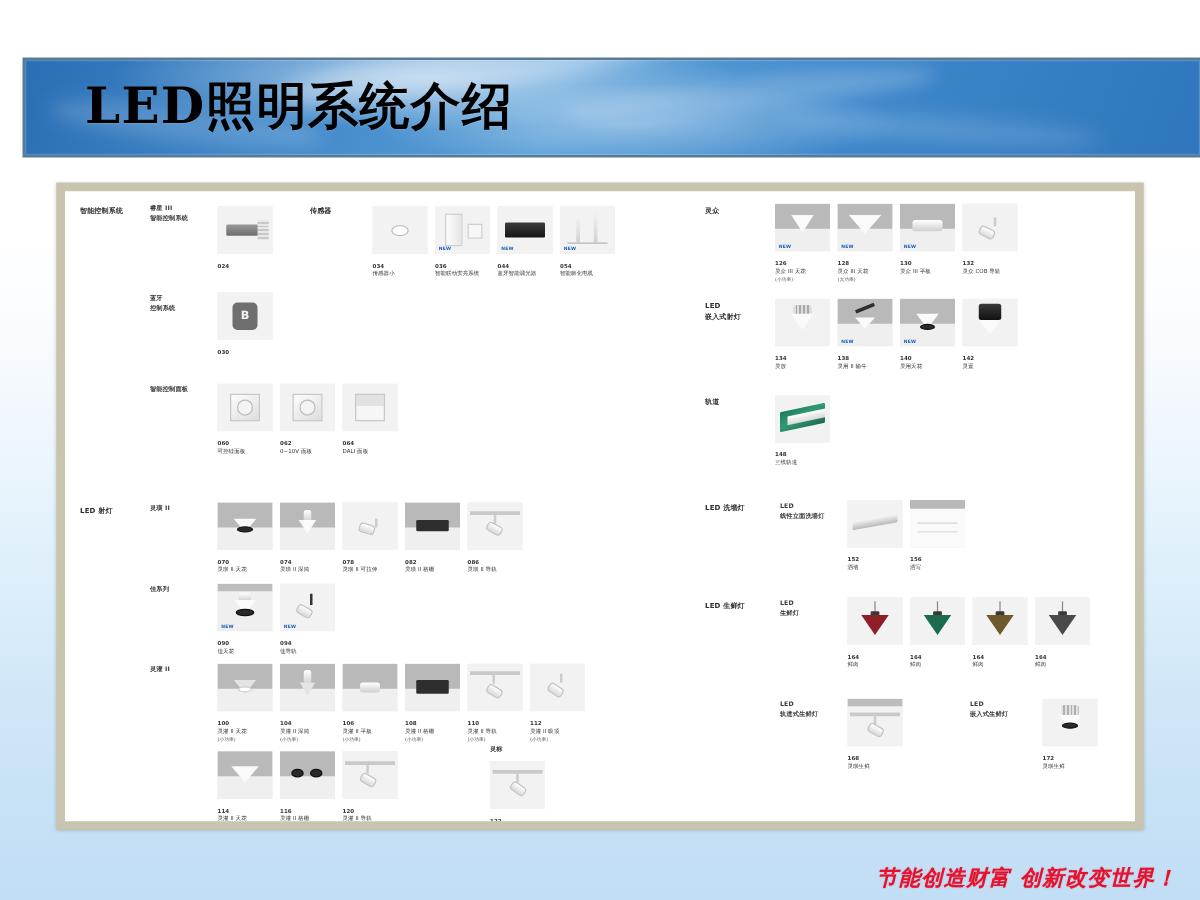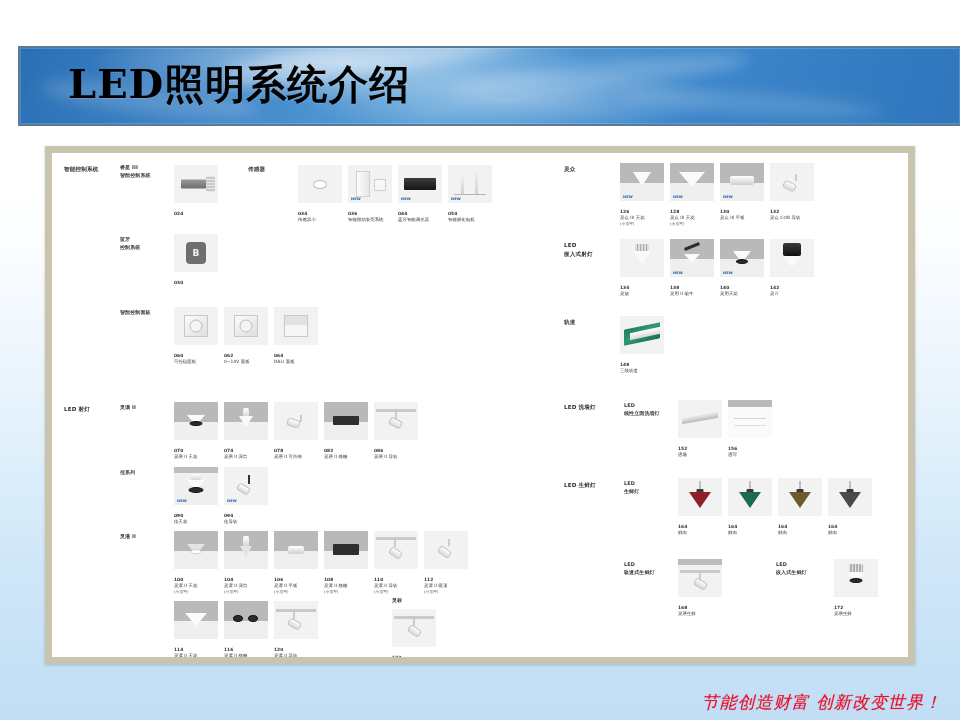--- a/index.html
+++ b/index.html
@@ -276,21 +276,21 @@
     transform: skewY(-10deg);
     border-radius: 1px;
   }
 
   
   .slogan {
     position: absolute;
     right: 18px; bottom: 6px;
     font-family: "DejaVu Serif", "Liberation Serif", serif;
     font-size: 17px;
-    font-weight: normal;
+    font-weight: bold;
     font-style: italic;
     color: #e8112d;
     letter-spacing: 1px;
     white-space: nowrap;
     text-shadow: 0 0 1px rgba(232,17,45,.5);
   }
 </style>
 </head>
 <body>
 

